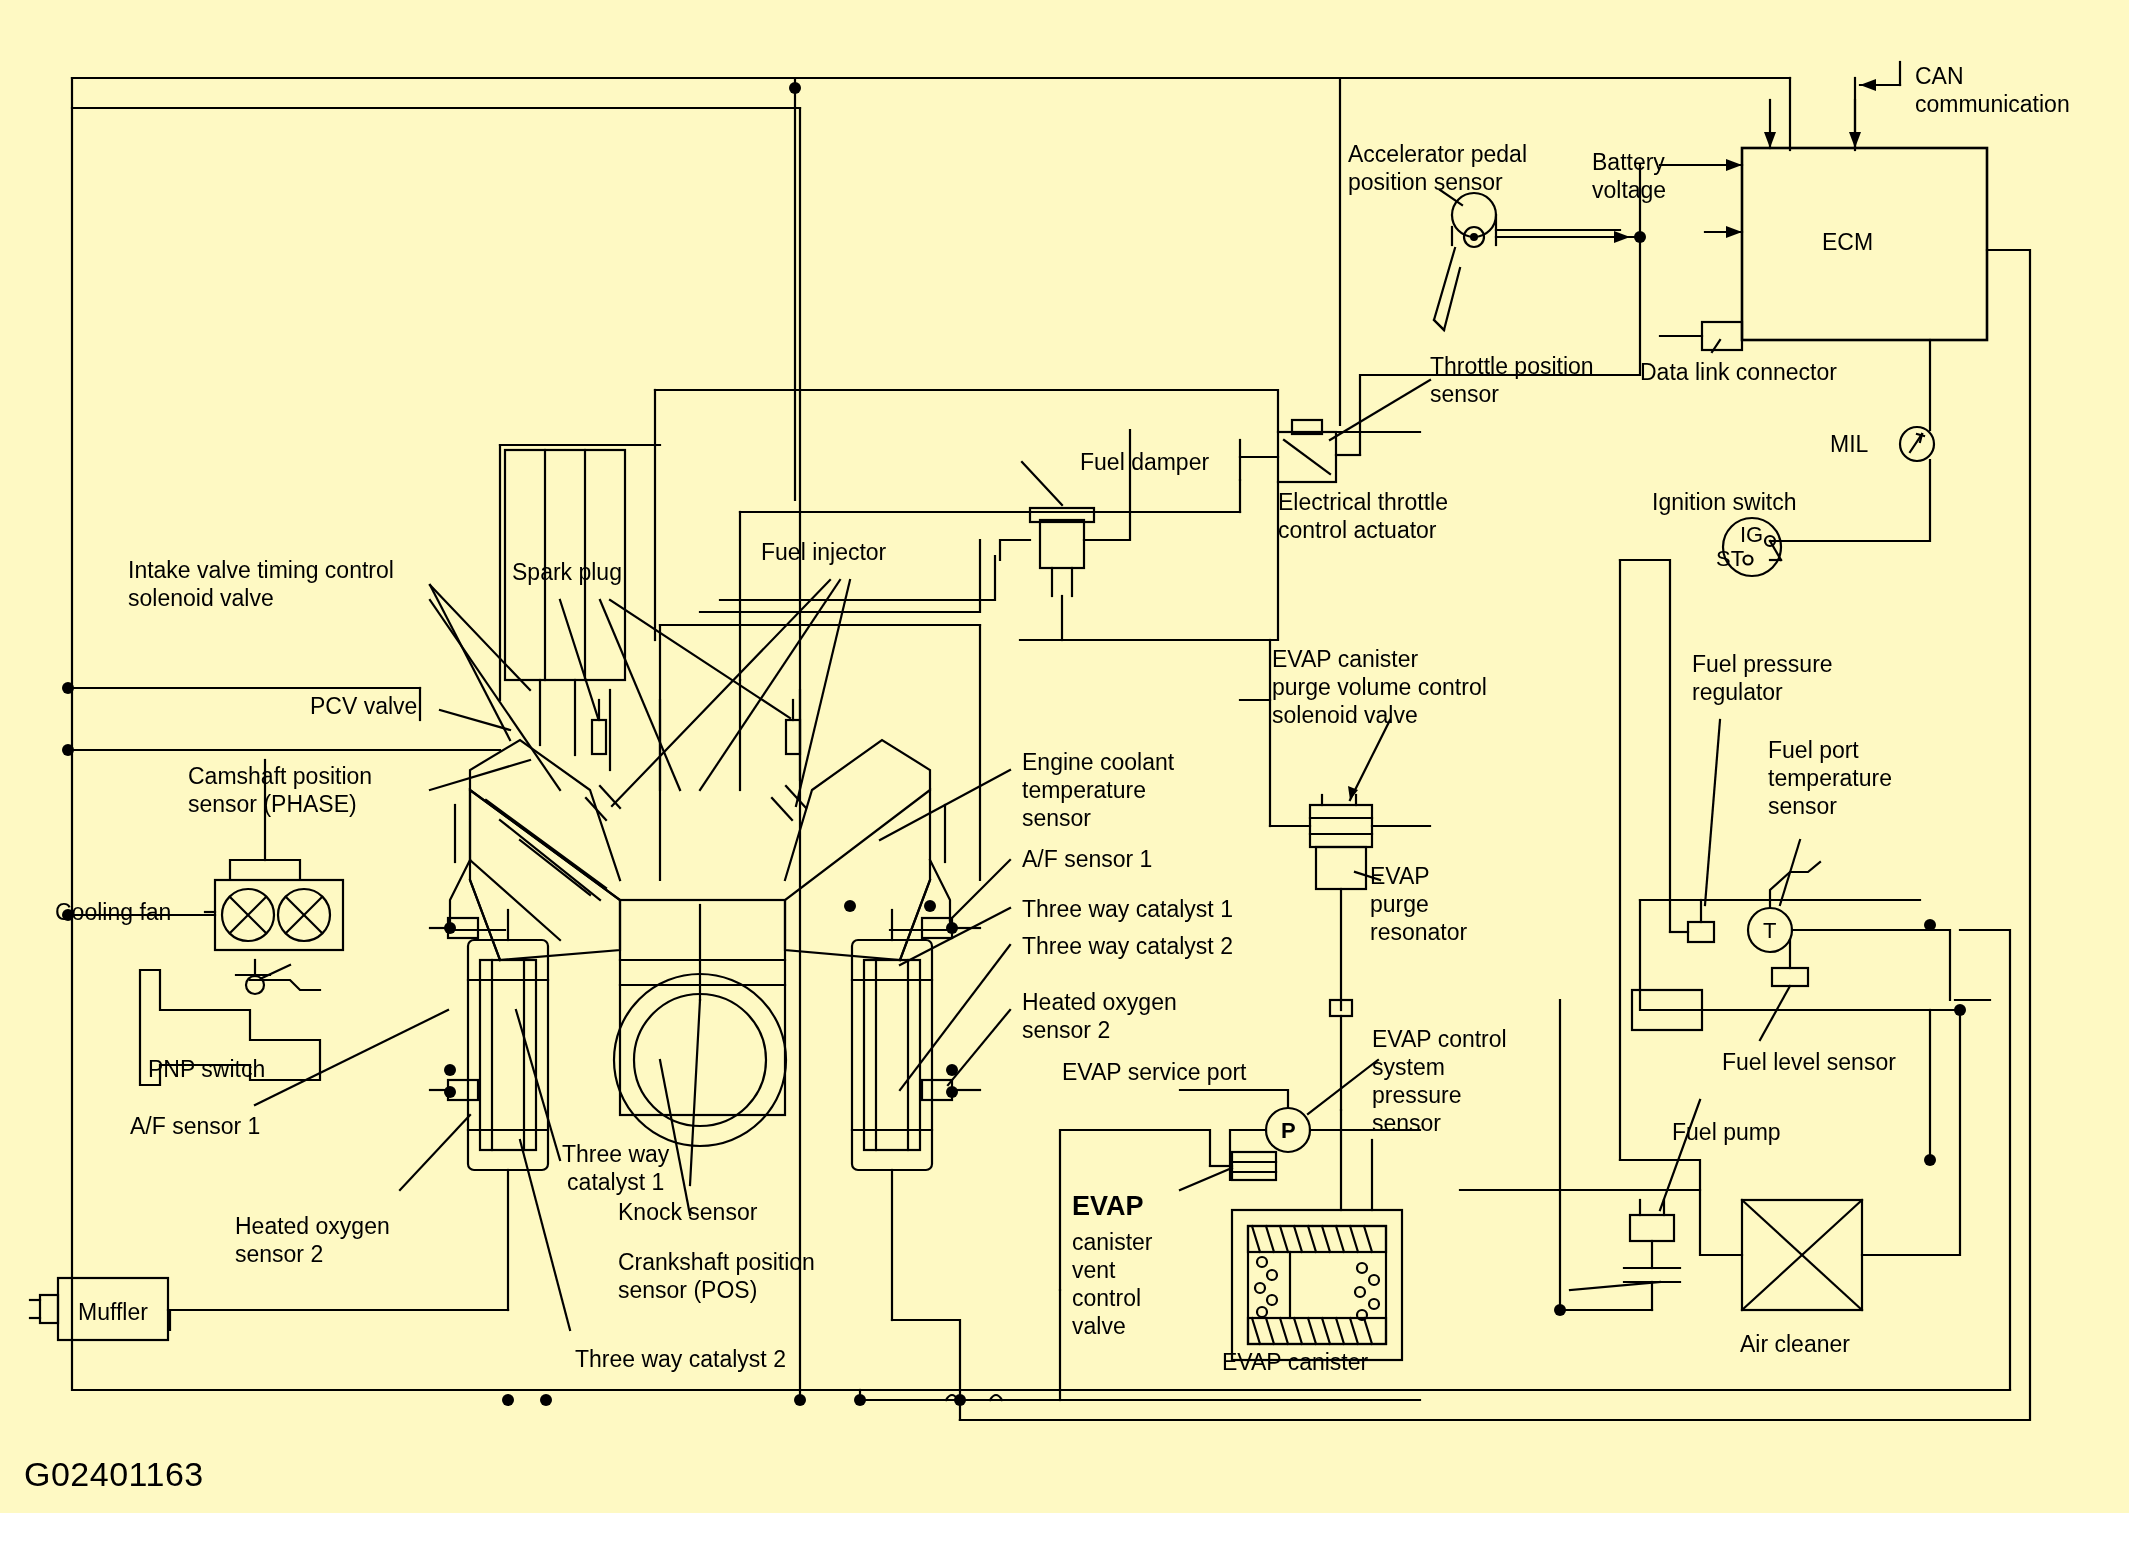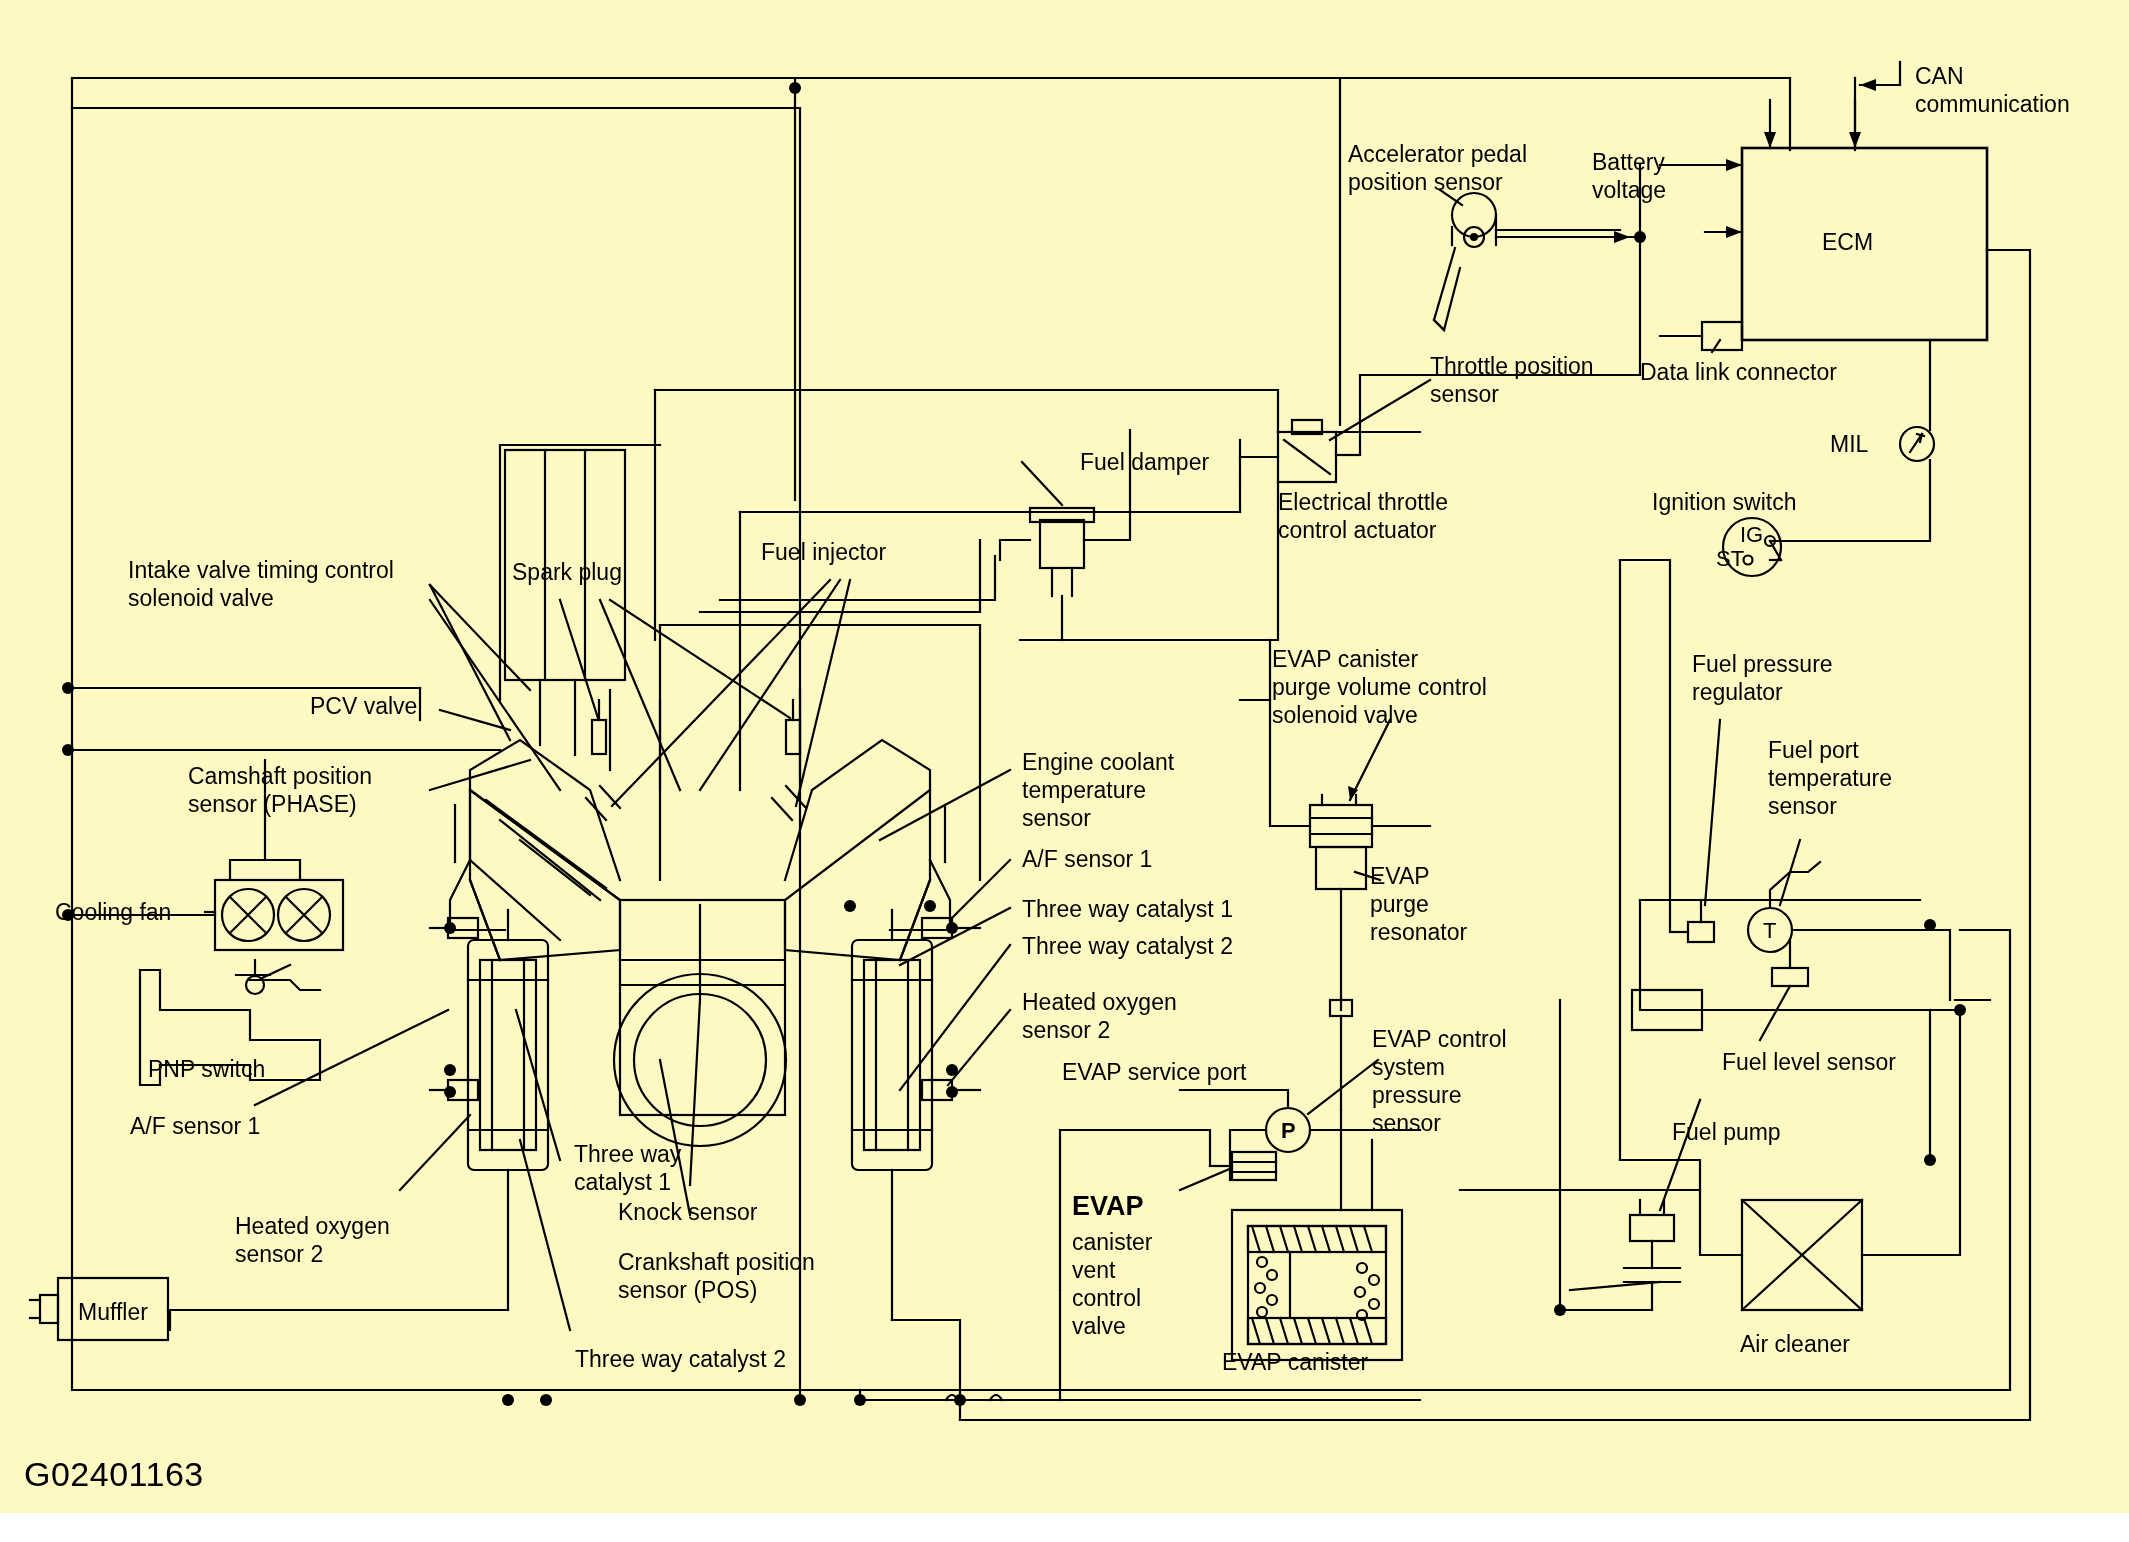--- a/index.html
+++ b/index.html
@@ -488,21 +488,21 @@
 solenoid valve</div>
   <div class="lbl" style="left:310px;  top:692px;">PCV valve</div>
   <div class="lbl" style="left:188px;  top:762px;">Camshaft position
 sensor (PHASE)</div>
   <div class="lbl" style="left:55px;   top:898px;">Cooling fan</div>
   <div class="lbl" style="left:148px;  top:1055px;">PNP switch</div>
   <div class="lbl" style="left:130px;  top:1112px;">A/F sensor 1</div>
   <div class="lbl" style="left:235px;  top:1212px;">Heated oxygen
 sensor 2</div>
   <div class="lbl" style="left:78px;   top:1298px;">Muffler</div>
-  <div class="lbl" style="left:574px;  top:1140px;">Three way
+  <div class="lbl" style="left:562px;  top:1140px;text-align:center;">Three way
 catalyst 1</div>
   <div class="lbl" style="left:618px;  top:1198px;">Knock sensor</div>
   <div class="lbl" style="left:618px;  top:1248px;">Crankshaft position
 sensor (POS)</div>
   <div class="lbl" style="left:575px;  top:1345px;">Three way catalyst 2</div>
 
   <div class="lbl" style="left:1022px; top:748px;">Engine coolant
 temperature
 sensor</div>
   <div class="lbl" style="left:1022px; top:845px;">A/F sensor 1</div>

